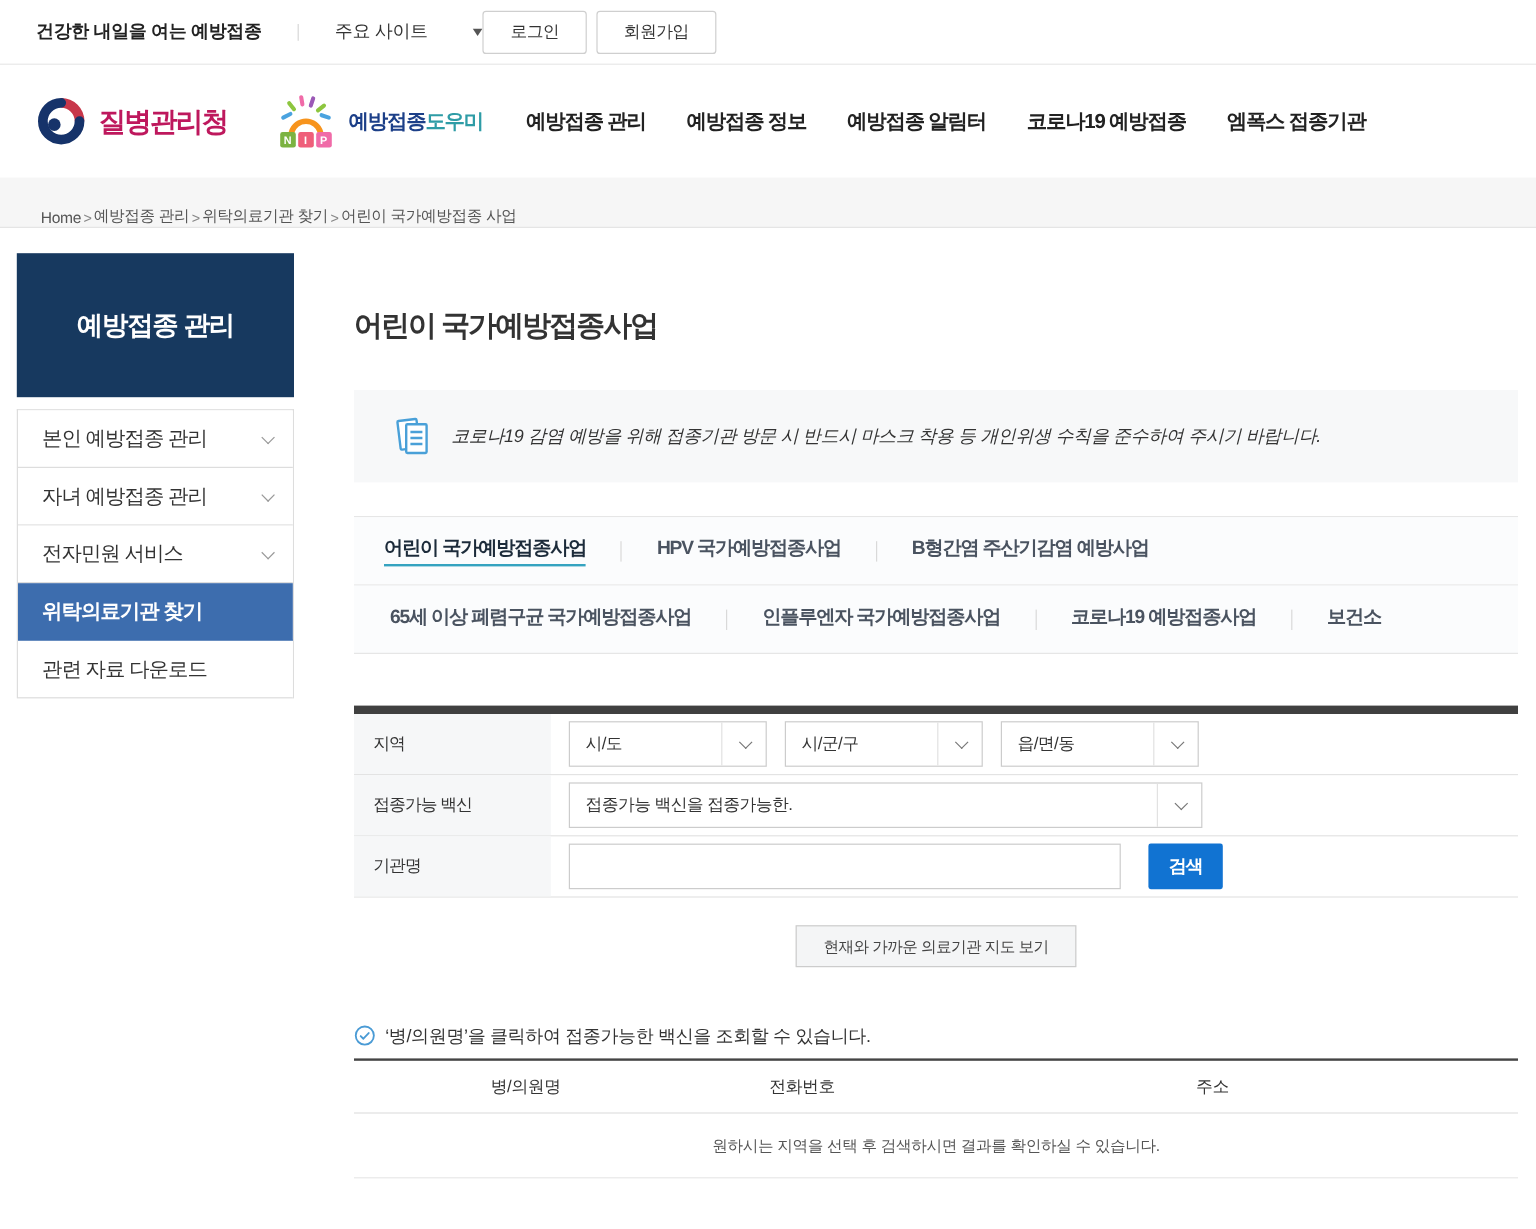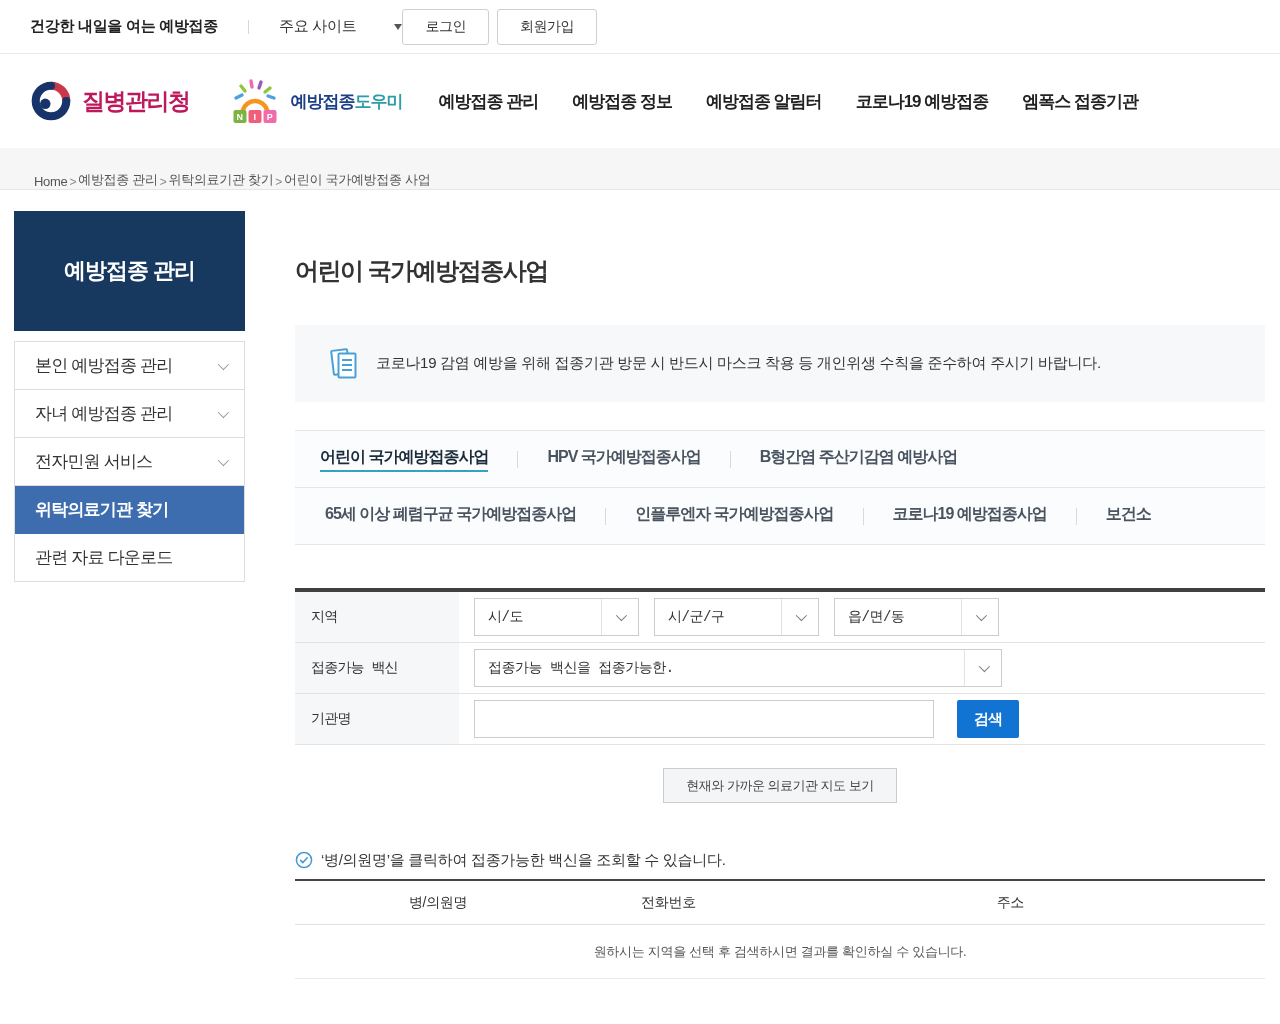--- a/index.html
+++ b/index.html
@@ -65,34 +65,34 @@
   .side-item.active { background:var(--sidebar-active,#3d6dae); color:#fff; font-weight:700;
                       border-color:var(--sidebar-active,#3d6dae); }
   .chev { width:8px; height:8px; border-right:1.5px solid #999; border-bottom:1.5px solid #999;
           transform:rotate(45deg) translateY(-2px); }
 
   
   .main { flex:1; margin-left:50px; padding-top:44px; min-width:0; }
   .page-title { margin:0 0 38px; font-size:24px; font-weight:700; color:#333; letter-spacing:-1.5px; }
 
   .notice { height:77px; background:#f7f8f9; display:flex; align-items:center; gap:17px;
-            padding:0 20px 0 34px; font-size:15px; color:#333; }
+            padding:0 20px 0 34px; font-size:15px; color:#333;font-style:italic; }
 
   
   .tabs { margin-top:28px; border-top:1px solid #e6e6e6; }
   .tab-row { height:57px; display:flex; align-items:center; border-bottom:1px solid #e6e6e6; background:#fbfcfd; }
   .tab-row.r1 { padding-left:25px; }
   .tab-row.r2 { padding-left:30px; }
   .tab { font-size:16px; font-weight:700; color:#4a5360; letter-spacing:-1px; cursor:pointer;
          padding-bottom:2px; border-bottom:2px solid transparent; white-space:nowrap; }
   .tab.active { color:#1c2b3a; border-bottom-color:var(--tab-underline,#35a3c0); }
   .tab-div { width:1px; height:17px; background:#d9d9d9; margin:0 29px; flex:none; }
 
   
-  .form-table { margin-top:43px; border-top:4px solid #404040;font-family:Liberation Mono, monospace; }
+  .form-table { margin-top:43px; border-top:7px solid #404040; }
   .form-row { display:flex; align-items:stretch; height:51px; border-bottom:1px solid #e3e3e3; }
   .form-label { width:164px; flex:none; background:#f6f7f8; display:flex; align-items:center;
                 padding-left:16px; font-size:14px; color:#333; letter-spacing:-0.8px; }
   .form-control { flex:1; display:flex; align-items:center; padding-left:15px; gap:15px; }
   .select-box { height:38px; border:1px solid #ccc; background:#fff; display:flex; align-items:center;
                 justify-content:space-between; padding-left:13px; font-size:14px; color:#333;
                 cursor:pointer; letter-spacing:-0.5px; }
   .select-box .chev-cell { width:37px; height:100%; border-left:1px solid #e2e2e2;
                            display:flex; align-items:center; justify-content:center; }
   .select-box .chev { border-color:#777; }

